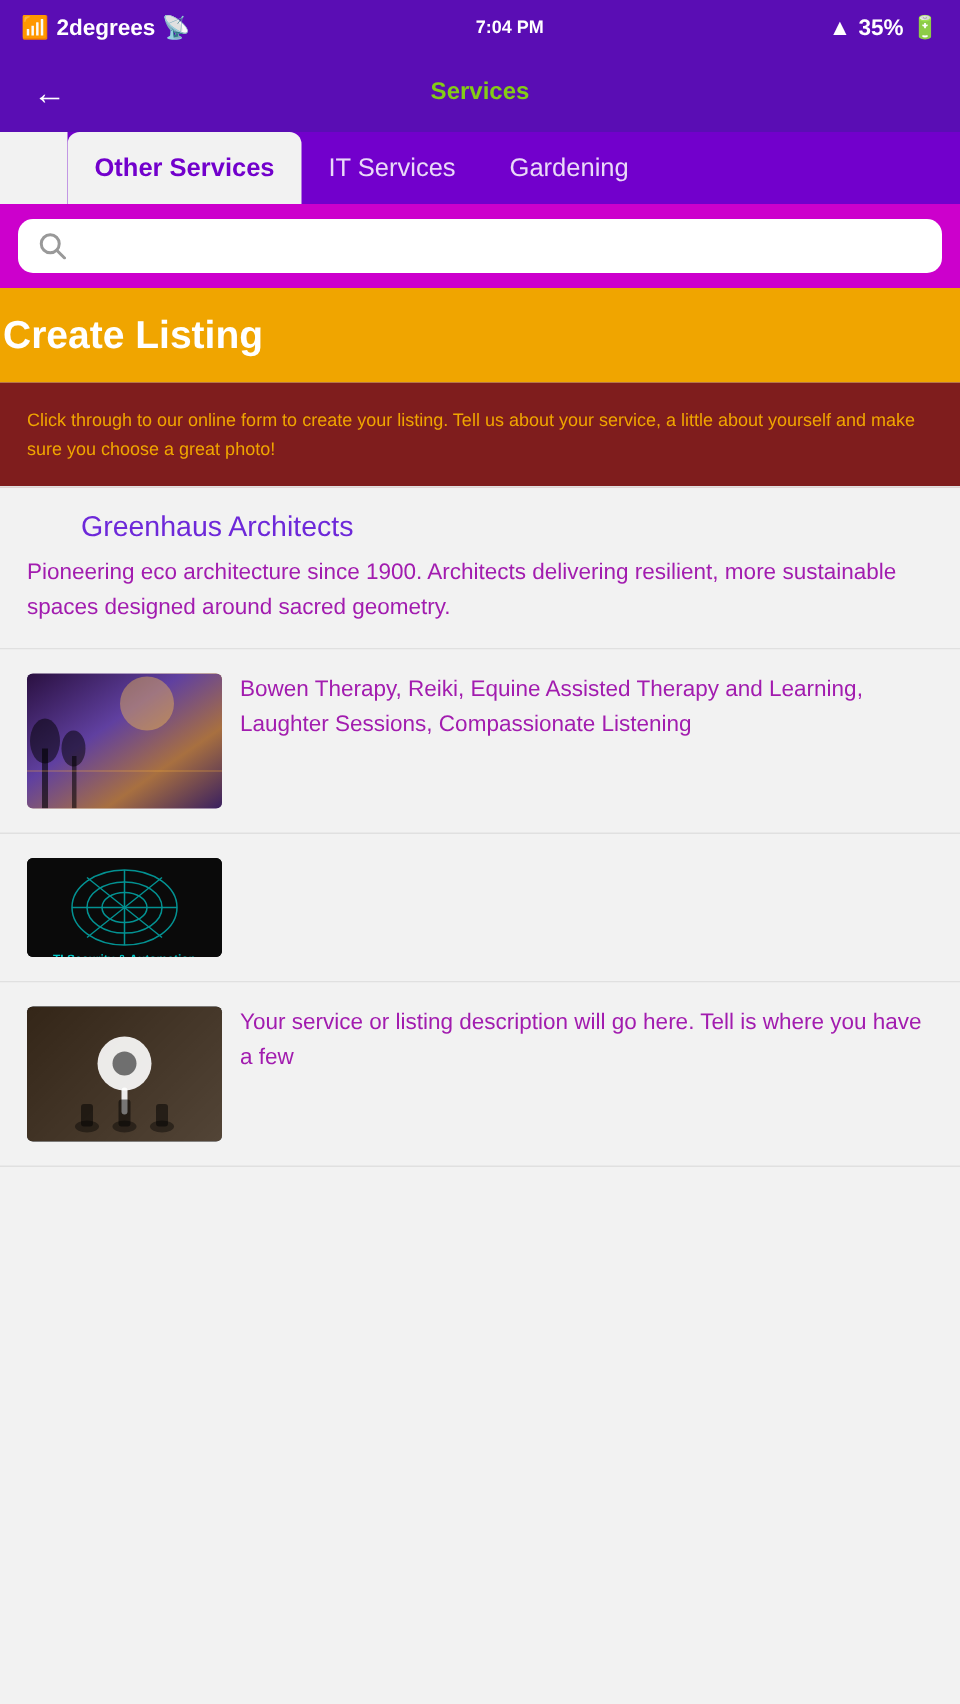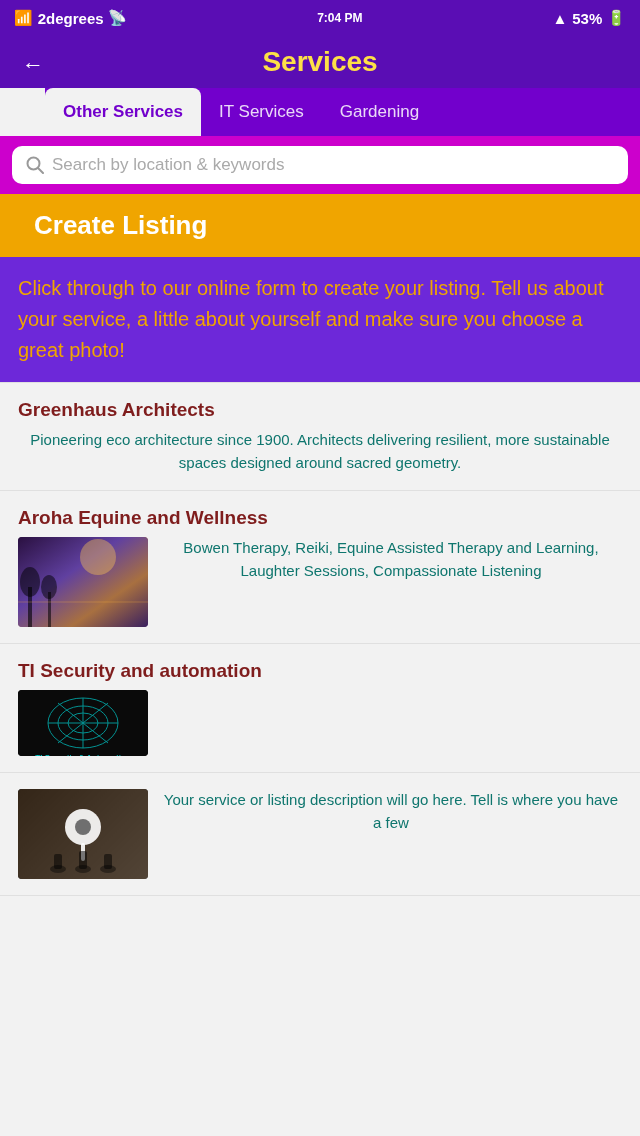--- a/index.html
+++ b/index.html
@@ -25,22 +25,22 @@
     
     .header {
       background: #5a0db4;
       display: flex;
       align-items: center;
       justify-content: center;
       height: 52px;
       position: relative;
     }
     .header-title {
-      color: #fde047;
-      font-size: 28px;
+      color: #84cc16;
+      font-size: 16px;
       font-weight: 700;
     }
     .back-btn {
       position: absolute;
       left: 14px;
       color: white;
       font-size: 22px;
       cursor: pointer;
       background: none;
       border: none;
@@ -93,56 +93,56 @@
       font-size: 17px;
       color: #333;
       flex: 1;
       background: transparent;
     }
     .search-input::placeholder { color: #aaa; }
 
     
     .create-listing-banner {
       background: #f0a500;
-      padding: 16px 34px;
+      padding: 16px 2px;
     }
     .create-listing-title {
       color: white;
       font-size: 26px;
       font-weight: 700;
       margin-bottom: 0;
     }
 
     
     .create-listing-desc {
-      background: #6d28d9;
+      background: #7f1d1d;
       padding: 16px 18px;
       color: #f0a500;
-      font-size: 20px;
+      font-size: 12px;
       line-height: 1.55;
       border-bottom: 1px solid #e0e0e0;
     }
 
     
     .listing-card {
       background: #f2f2f2;
       padding: 16px 18px;
       border-bottom: 1px solid #e0e0e0;
     }
     .listing-title {
-      color: #7f1d1d;
+      color: #6d28d9;
       font-size: 19px;
-      font-weight: 700;
+      font-weight: 400;
       margin-bottom: 8px;
+      margin-left: 36px;
     }
     .listing-desc {
-      color: #0f766e;
+      color: #a21caf;
       font-size: 15px;
       line-height: 1.5;
-      text-align: center;
     }
     .listing-with-img {
       display: flex;
       gap: 12px;
       align-items: flex-start;
     }
     .listing-img-equine {
       background: linear-gradient(135deg, #4a3060 0%, #8060a0 30%, #a87040 60%, #604080 100%);
       width: 130px;
       height: 90px;
@@ -189,21 +189,21 @@
 
 <div class="status-bar">
   <div class="status-left">
     <span>📶</span>
     <span>2degrees</span>
     <span>📡</span>
   </div>
   <div class="status-center">7:04 PM</div>
   <div class="status-right">
     <span>▲</span>
-    <span>53%</span>
+    <span>35%</span>
     <span>🔋</span>
   </div>
 </div>
 
 <div class="header">
   <button class="back-btn">←</button>
   <span class="header-title">Services</span>
 </div>
 
 <div class="tab-bar">
@@ -217,39 +217,37 @@
     <span>Gardening</span>
   </div>
 </div>
 
 <div class="search-bar-wrap">
   <div class="search-bar">
     <svg class="search-icon-svg" width="18" height="18" viewBox="0 0 18 18" fill="none">
       <circle cx="7.5" cy="7.5" r="6" stroke="#999" stroke-width="2"></circle>
       <line x1="12" y1="12" x2="17" y2="17" stroke="#999" stroke-width="2" stroke-linecap="round"></line>
     </svg>
-    <input class="search-input" type="text" placeholder="Search by location &amp; keywords" style="">
   </div>
 </div>
 
 <div class="create-listing-banner">
   <h2 class="create-listing-title">Create Listing</h2>
 </div>
 
 <div class="create-listing-desc">
   <p>Click through to our online form to create your listing. Tell us about your service, a little about yourself and make sure you choose a great photo!</p>
 </div>
 
 <div class="listing-card">
   <div class="listing-title">Greenhaus Architects</div>
   <div class="listing-desc">Pioneering eco architecture since 1900.  Architects delivering resilient, more sustainable spaces designed around sacred geometry.</div>
 </div>
 
 <div class="listing-card">
-  <div class="listing-title">Aroha Equine and Wellness</div>
   <div class="listing-with-img">
     <div class="listing-img-equine">
       <svg width="130" height="90" viewBox="0 0 130 90" xmlns="http://www.w3.org/2000/svg">
         <defs>
           <linearGradient id="eq1" x1="0" y1="0" x2="1" y2="1">
             <stop offset="0%" stop-color="#2a1040"></stop>
             <stop offset="40%" stop-color="#6040a0"></stop>
             <stop offset="70%" stop-color="#a87040"></stop>
             <stop offset="100%" stop-color="#3a2060"></stop>
           </linearGradient>
@@ -266,21 +264,20 @@
         <line x1="0" y1="65" x2="130" y2="65" stroke="rgba(255,180,60,0.3)" stroke-width="1"></line>
       </svg>
     </div>
     <div class="listing-content">
       <div class="listing-desc">Bowen Therapy, Reiki, Equine Assisted Therapy and Learning, Laughter Sessions, Compassionate Listening</div>
     </div>
   </div>
 </div>
 
 <div class="listing-card">
-  <div class="listing-title">TI Security and automation</div>
   <div class="listing-with-img">
     <div class="listing-img-security">
       <svg width="130" height="90" viewBox="0 0 130 90" xmlns="http://www.w3.org/2000/svg">
         <rect width="130" height="90" fill="#0a0a0a"></rect>
 
         <g stroke="#00cccc" stroke-width="1" fill="none" opacity="0.7">
           <ellipse cx="65" cy="45" rx="35" ry="25"></ellipse>
           <ellipse cx="65" cy="45" rx="25" ry="17"></ellipse>
           <ellipse cx="65" cy="45" rx="15" ry="10"></ellipse>
           <line x1="65" y1="20" x2="65" y2="70"></line>

